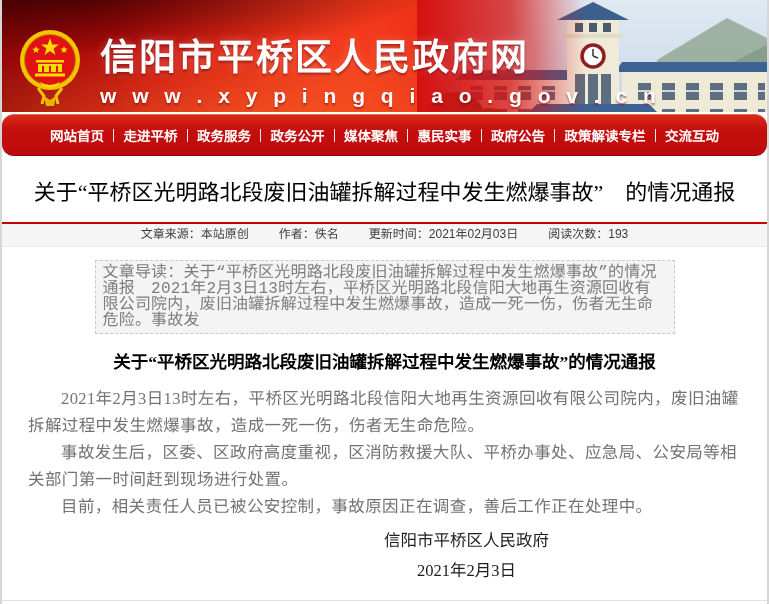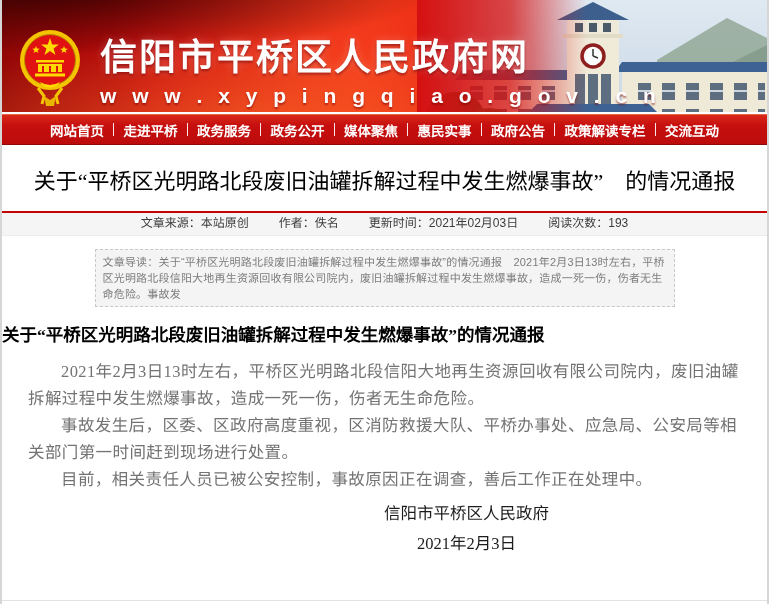--- a/index.html
+++ b/index.html
@@ -30,25 +30,26 @@
     font-size:37px; letter-spacing:2px; line-height:40px;
     text-shadow:0 2px 3px rgba(120,0,0,.6), 0 0 8px rgba(255,255,255,.25);
   }
   .site-url {
     margin-top:6px; font-weight:bold; font-size:21px; letter-spacing:5px;
     text-shadow:0 2px 2px rgba(120,0,0,.55);
   }
 
   
   .navbar {
-    height:31px; margin-top:2px;
+    height:42px; margin-top:2px;
     background:linear-gradient(180deg, #d92a18 0%, #c60f0f 35%, #bd0b0b 100%);
     border-top:1px solid #e8654a; border-bottom:1px solid #8f0808;
     display:flex; align-items:center; justify-content:space-between;
     padding:0 48px;
+    border-radius:12px;
   }
   .nav-item {
     color:#fff; font-weight:bold; font-size:13.5px; text-decoration:none;
     white-space:nowrap; cursor:pointer;
   }
   .nav-sep { width:1px; height:13px; background:rgba(255,255,255,.9); }
 
   
   .article-title {
     font-family:"Liberation Serif", serif; font-weight:normal;
@@ -57,26 +58,26 @@
   }
   .red-rule { height:2px; background:#c30404; border:0; }
   .meta-bar {
     height:23px; background:#f5f5f5; border-bottom:1px solid #ececec;
     display:flex; align-items:flex-start; justify-content:center; gap:30px;
     font-size:12px; color:#3c3c3c;
   }
   .summary-box {
     width:580px; margin:13px auto 1px;
     border:1px dashed #c9c9c9; background:#f4f4f4;
-    font-size:11px; line-height:16px; color:#7d7d7d;
-    padding:4px 7px; letter-spacing:0.2px;
+    font-size:16px; line-height:16px; color:#7d7d7d;
+    padding:4px 7px; letter-spacing:0.2px;font-family:Liberation Mono, monospace;
   }
   .inner-title {
     font-family:"Liberation Serif", serif; font-weight:bold;
-    font-size:17.5px; color:#000; text-align:left; margin:14px 0 12px;
+    font-size:17.5px; color:#000; text-align:center; margin:14px 0 12px;
   }
   .body-text { padding:0 26px; }
   .body-text p {
     font-family:"Liberation Serif", serif;
     font-size:16.5px; line-height:27px; color:#737373;
     text-indent:2em; letter-spacing:0.4px;
   }
   .signature {
     margin:6px 218px 0 auto; width:fit-content; text-align:center;
     font-family:"Liberation Serif", serif; font-size:16.5px;

